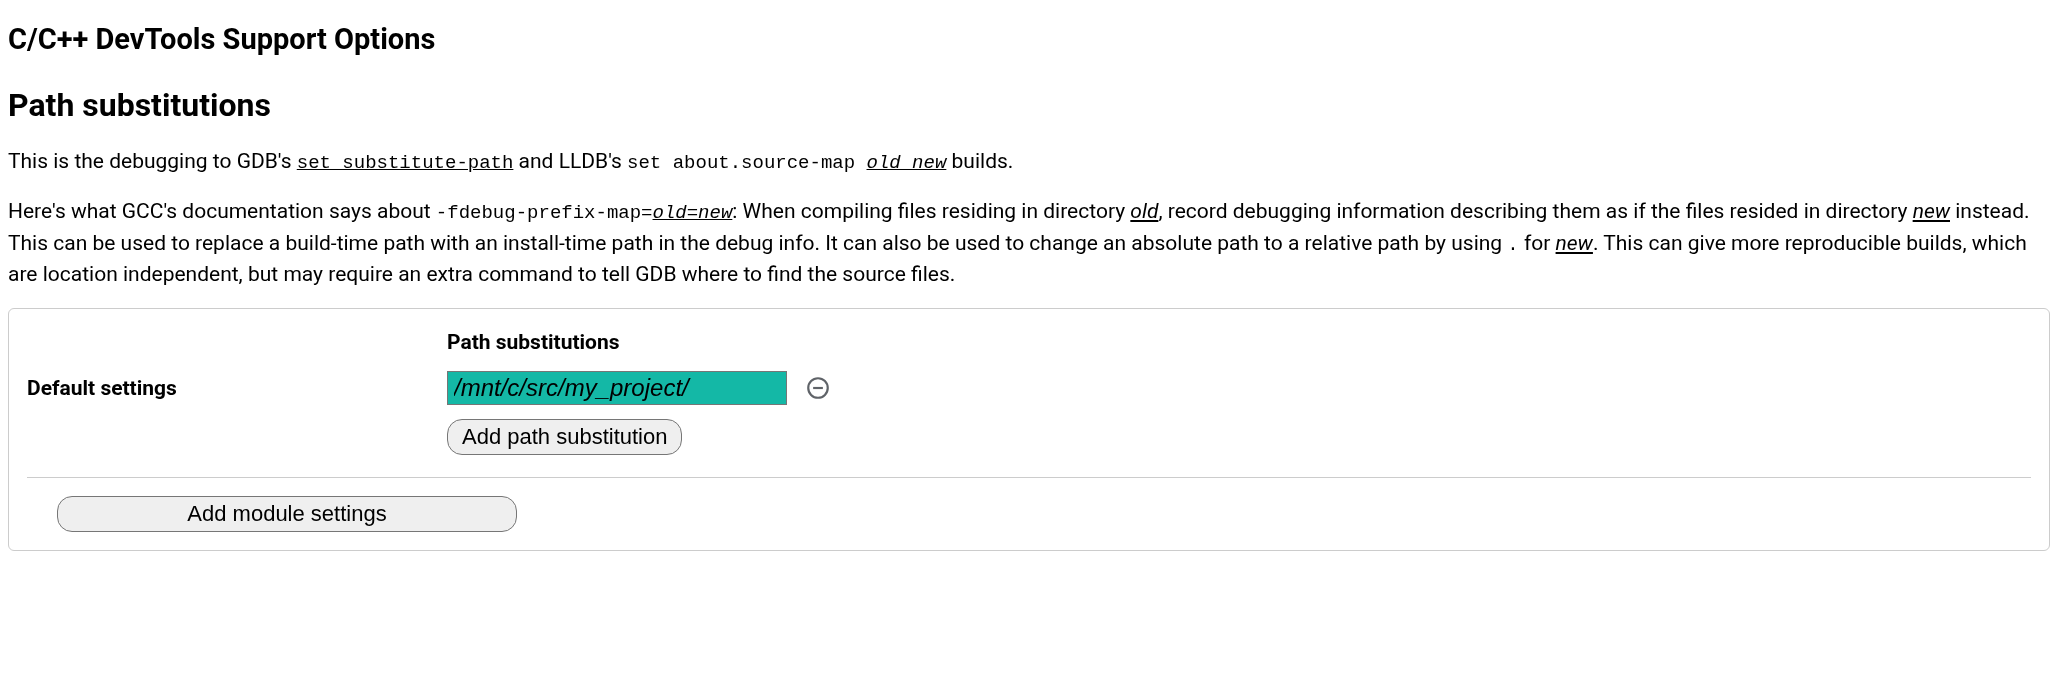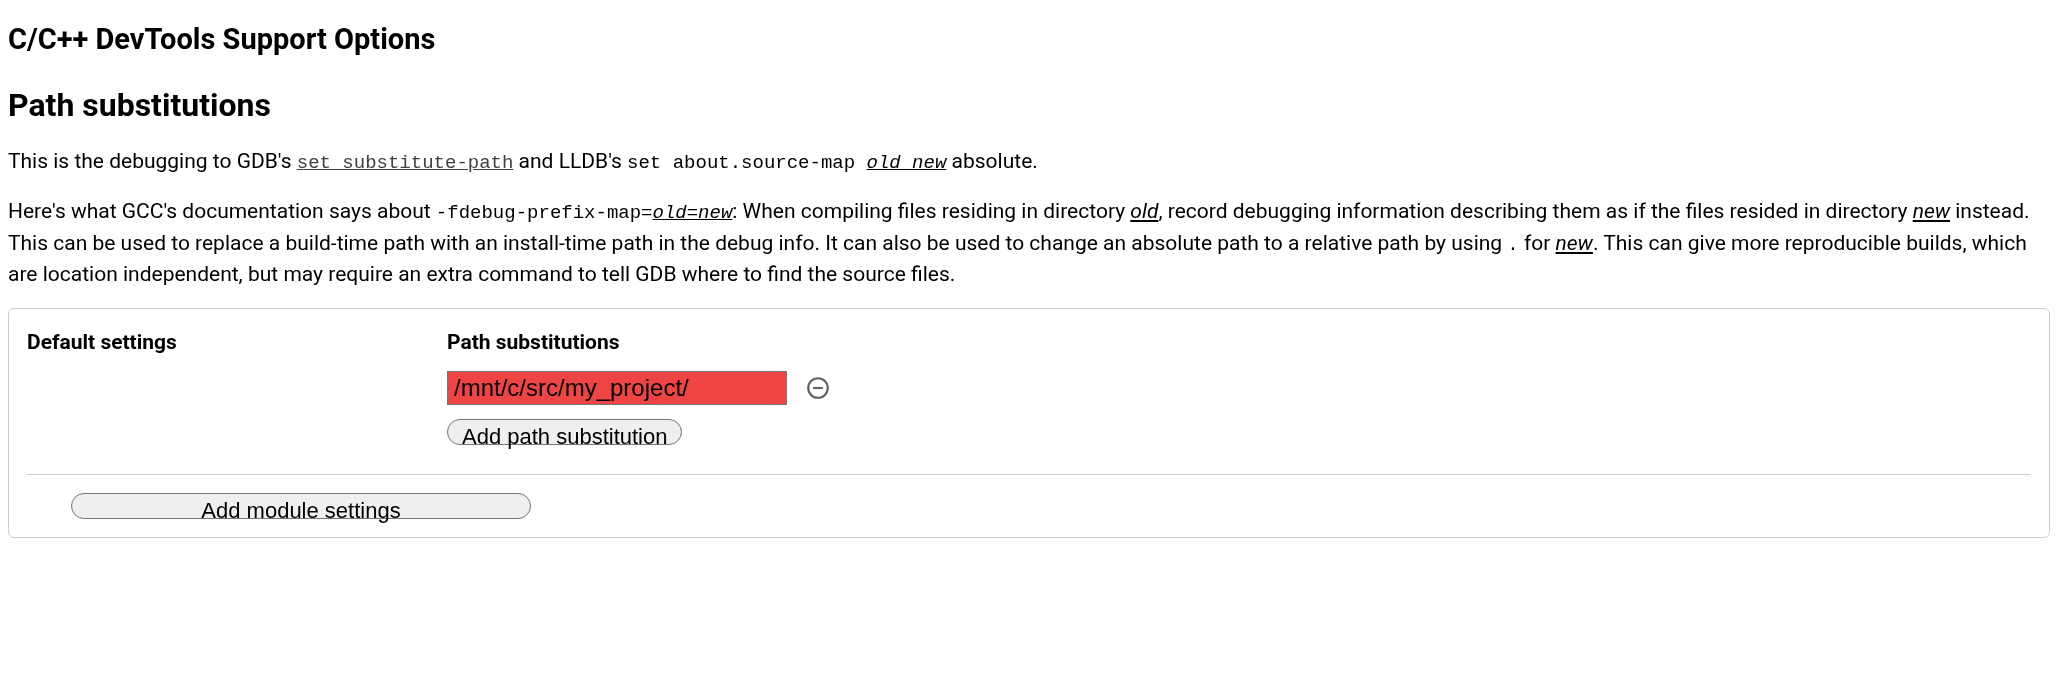--- a/index.html
+++ b/index.html
@@ -22,21 +22,21 @@
     h2 {
       font-size: 32px;
       font-weight: 700;
       margin: 0 0 18px 0;
     }
     p {
       margin: 0 0 18px 0;
       max-width: 100%;
     }
     a {
-      color: #404040;
+      color: #000000;
     }
     code, .mono {
       font-family: "Consolas", "Menlo", "Courier New", monospace;
       font-size: 19px;
     }
     .ital {
       font-style: italic;
       text-decoration: underline;
     }
     .panel {
@@ -46,81 +46,83 @@
       margin-top: 10px;
     }
     .row {
       display: flex;
       gap: 40px;
       align-items: flex-start;
     }
     .leftcol {
       width: 380px;
       flex: 0 0 380px;
+      margin-top: 46px;
     }
     .rightcol {
       flex: 1;
     }
     .label-heading {
       font-weight: 700;
       font-size: 21px;
       margin-bottom: 14px;
     }
     .sub-row {
       display: flex;
       align-items: center;
       gap: 18px;
       margin-bottom: 14px;
     }
     input[type="text"] {
       font-family: Arial, sans-serif;
       font-size: 24px;
       padding: 2px 6px;
       border: 1px solid #767676;
-      background: #ef4444;
+      background: #14b8a6;
       height: 34px;
       width: 340px;
+      font-style: italic;
     }
     button {
       font-family: Arial, sans-serif;
       font-size: 22px;
       padding: 4px 14px;
       background: #efefef;
       border: 1px solid #767676;
       border-radius: 15px;
       cursor: pointer;
-      height: 26px;
+      height: 36px;
     }
     .remove-icon {
       width: 26px;
       height: 26px;
       cursor: pointer;
       flex: 0 0 26px;
     }
     hr.sep {
       border: none;
       border-top: 1px solid #ccc;
       margin: 22px 0 18px 0;
     }
     .wide-btn {
       width: 460px;
       text-align: center;
       display: block;
-      margin-left: 44px;
+      margin-left: 30px;
     }
   </style>
 </head>
 <body>
 
 <h1>C/C++ DevTools Support Options</h1>
 
 <h2>Path substitutions</h2>
 
 <p>
-  <span>This is the debugging to GDB's </span><a href="#" class="mono">set substitute-path</a><span> and LLDB's </span><span class="mono">set about.source-map </span><span class="mono ital">old new</span><span> absolute.</span>
+  <span>This is the debugging to GDB's </span><a href="#" class="mono">set substitute-path</a><span> and LLDB's </span><span class="mono">set about.source-map </span><span class="mono ital">old new</span><span> builds.</span>
 </p>
 
 <p>
   <span>Here's what GCC's documentation says about </span><span class="mono">-fdebug-prefix-map=</span><span class="mono ital">old=new</span><span>: When compiling files residing in directory </span><span class="ital">old</span><span>, record debugging information describing them as if the files resided in directory </span><span class="ital">new</span><span> instead. This can be used to replace a build-time path with an install-time path in the debug info. It can also be used to change an absolute path to a relative path by using </span><span class="mono">.</span><span> for </span><span class="ital">new</span><span>. This can give more reproducible builds, which are location independent, but may require an extra command to tell GDB where to find the source files.</span>
 </p>
 
 <div class="panel">
   <div class="row">
     <div class="leftcol">
       <div class="label-heading">Default settings</div>

